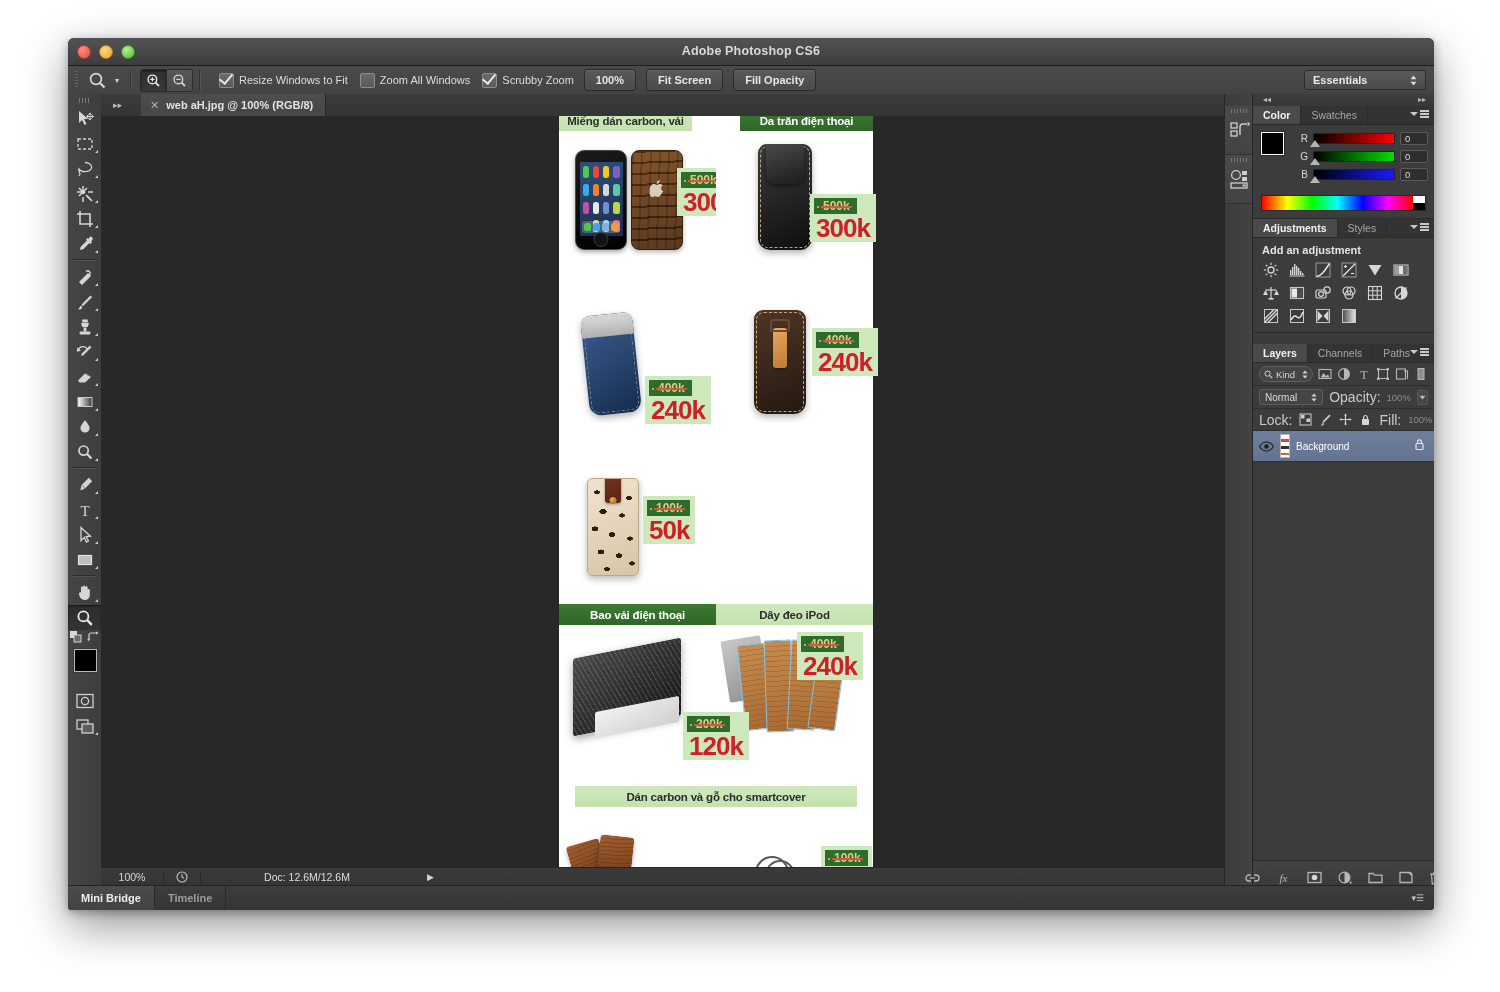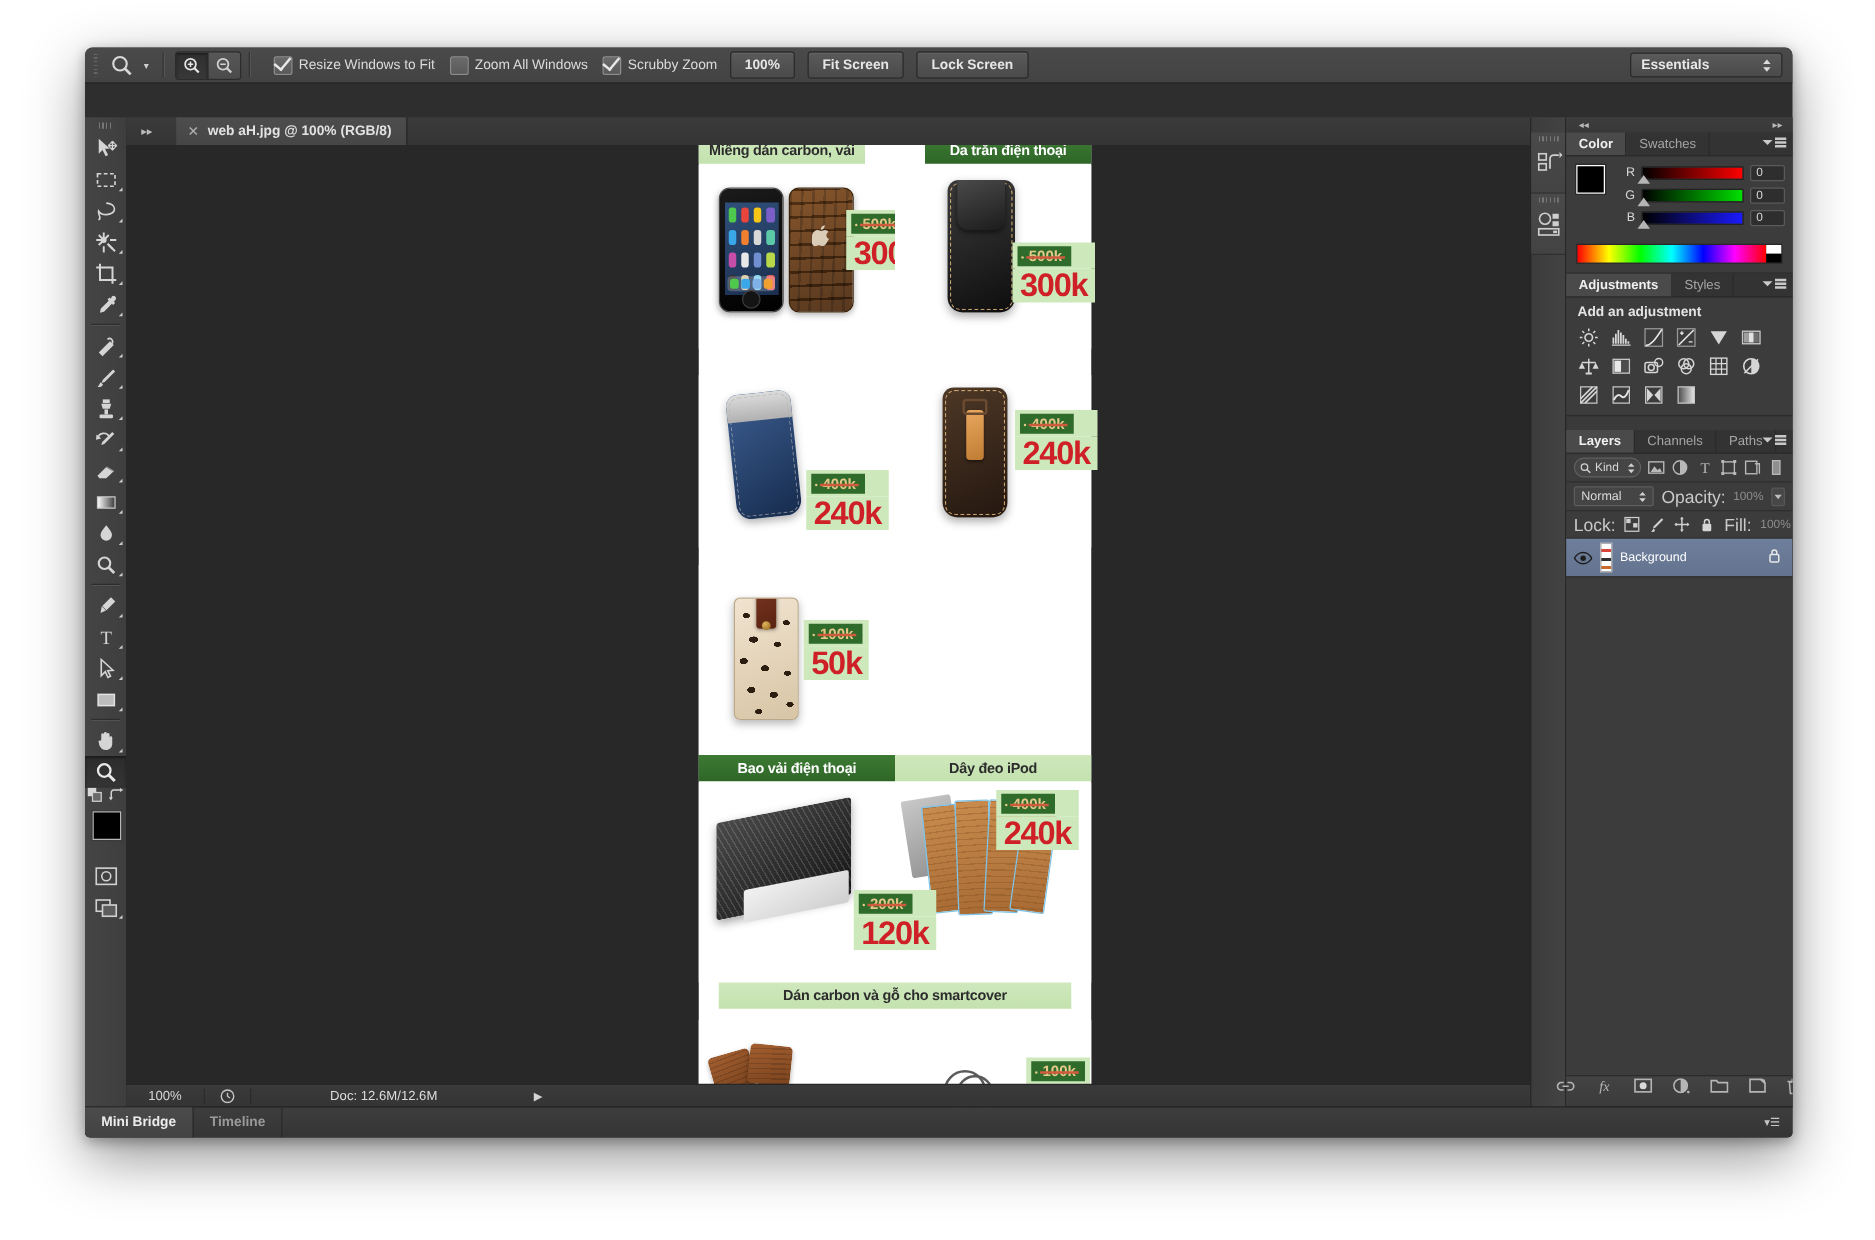--- a/index.html
+++ b/index.html
@@ -187,21 +187,21 @@
     display:flex;align-items:center;justify-content:center;}
   .llock{height:21px;display:flex;align-items:center;gap:7px;padding:0 6px;border-bottom:1px solid #2e2e2e;}
   .layerrow{height:30px;display:flex;align-items:center;gap:6px;padding:0 8px 0 5px;
     background:linear-gradient(180deg,#6e7f9c,#64748f);border-bottom:1px solid #2f2f2f;}
   .eye{width:16px;display:flex;align-items:center;justify-content:center;}
   .thumbL{width:8px;height:22px;border:1px solid #b5b5b5;
     background:linear-gradient(180deg,#fff 0 18%,#d9453a 18% 30%,#fff 30% 52%,#2f2f2f 52% 62%,#fff 62% 80%,#c96a2c 80% 92%,#fff 92% 100%);}
   .layername{color:#fff;font-size:10px;}
   .lockicon{margin-left:auto;}
   .lbottom{position:absolute;left:0;right:0;bottom:0;height:24px;background:linear-gradient(180deg,#434343,#3b3b3b);
-    border-top:1px solid #2c2c2c;display:flex;align-items:flex-start;justify-content:center;gap:16px;}
+    border-top:1px solid #2c2c2c;display:flex;align-items:flex-end;justify-content:center;gap:16px;}
   .lb-ic{width:15px;height:15px;display:flex;align-items:center;justify-content:center;}
 
   .layerspanel{position:absolute;left:0;right:0;top:0;bottom:0;}
 
   
   .strip{position:absolute;left:0;right:0;display:flex;height:21px;}
   .cap{flex:1;display:flex;align-items:center;justify-content:center;font-size:11.5px;
     font-weight:bold;letter-spacing:-.2px;white-space:nowrap;overflow:hidden;}
   .cap.lightbg{background:linear-gradient(180deg,#cfe8bd,#c3e2ae);color:#2c2c2c;}
   .cap.darkbg{background:linear-gradient(180deg,#3c7a33,#2f6628);color:#ffffff;}
@@ -278,20 +278,28 @@
     background:repeating-linear-gradient(175deg, rgba(0,0,0,.15) 0 1px, transparent 1px 4px),
       linear-gradient(160deg,#a35f30,#79421d);box-shadow:0 2px 4px rgba(0,0,0,.33);}
   .ringw{position:absolute;border:2px solid #5a5a5a;border-radius:50%;}
 </style>
 </head>
 <body>
 
 <div class="desktop">
 <div class="ps-window">
 
+  <div class="titlebar">
+    <div class="traffic">
+      <span class="tl r"></span>
+      <span class="tl y"></span>
+      <span class="tl g"></span>
+    </div>
+    <div class="title-text">Adobe Photoshop CS6</div>
+  </div>
 
   <div class="optbar">
     <div class="grip"></div>
     <div class="opt-tool">
       <svg width="19" height="19" viewBox="0 0 19 19">
             <circle cx="8" cy="8" r="5.4" fill="none" stroke="#d8d8d8" stroke-width="1.7"></circle>
             <line x1="12" y1="12" x2="16.5" y2="16.5" stroke="#d8d8d8" stroke-width="2.2"></line>
           </svg>
     </div>
     <div class="opt-caret">▾</div>
@@ -323,21 +331,21 @@
       <span class="chkbox"></span>
       <span class="opt-label">Zoom All Windows</span>
     </div>
     <div class="chk-item">
       <span class="chkbox checked"></span>
       <span class="opt-label">Scrubby Zoom</span>
     </div>
 
     <div class="pillbtn">100%</div>
     <div class="pillbtn">Fit Screen</div>
-    <div class="pillbtn">Lock Screen</div>
+    <div class="pillbtn">Fill Opacity</div>
 
     <div class="wsbtn">
       <span>Essentials</span>
       <span class="updown">
         <svg width="7" height="11" viewBox="0 0 7 11">
               <polygon points="3.5,0.6 6.5,4.2 0.5,4.2" fill="#dcdcdc"></polygon>
               <polygon points="3.5,10.4 6.5,6.8 0.5,6.8" fill="#dcdcdc"></polygon>
             </svg>
       </span>
     </div>

